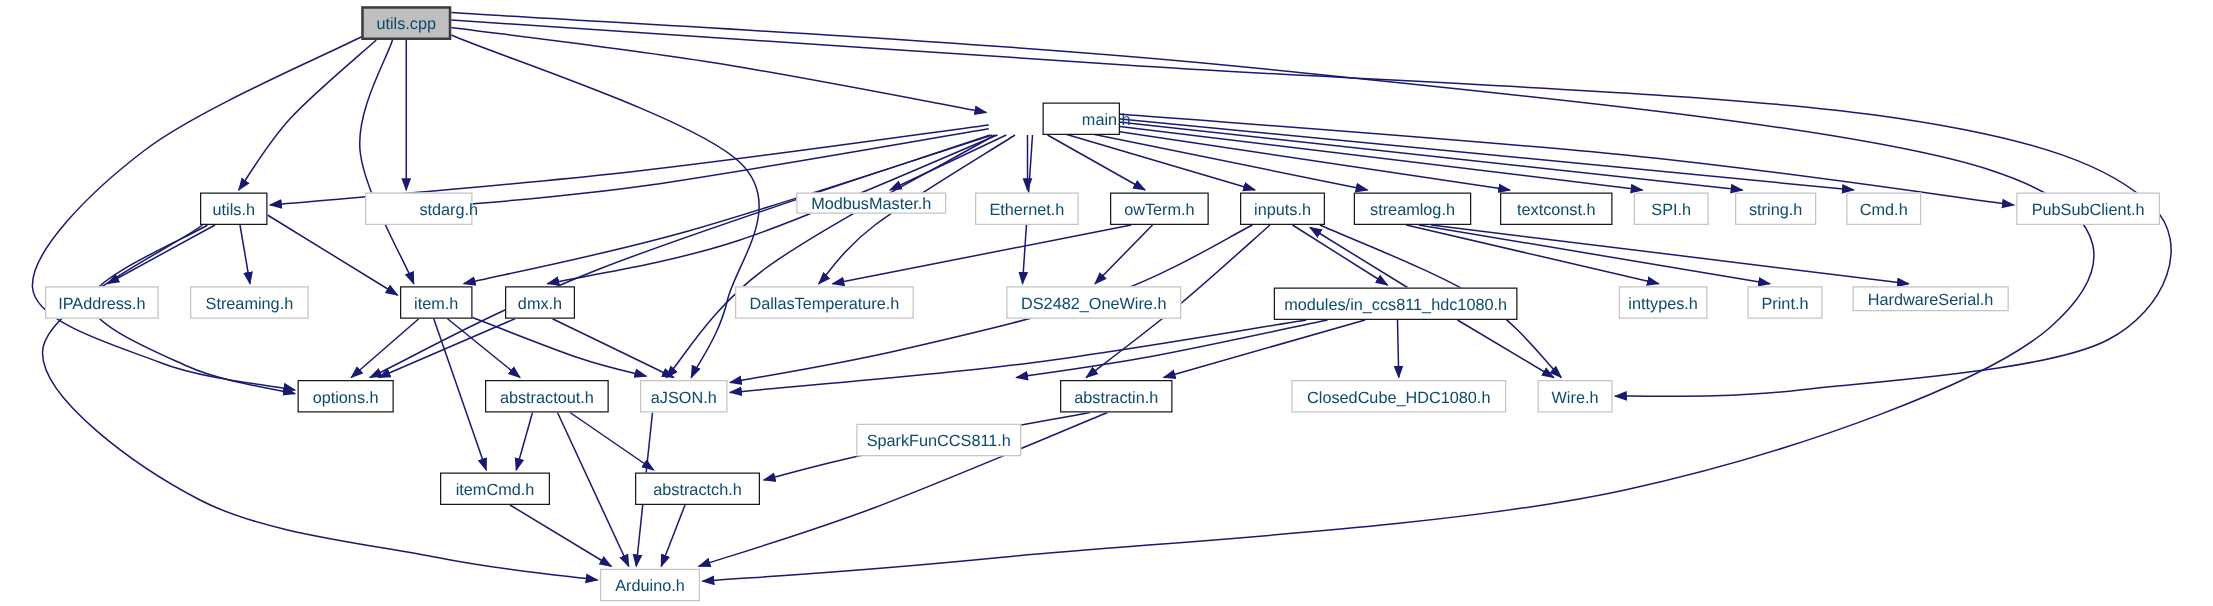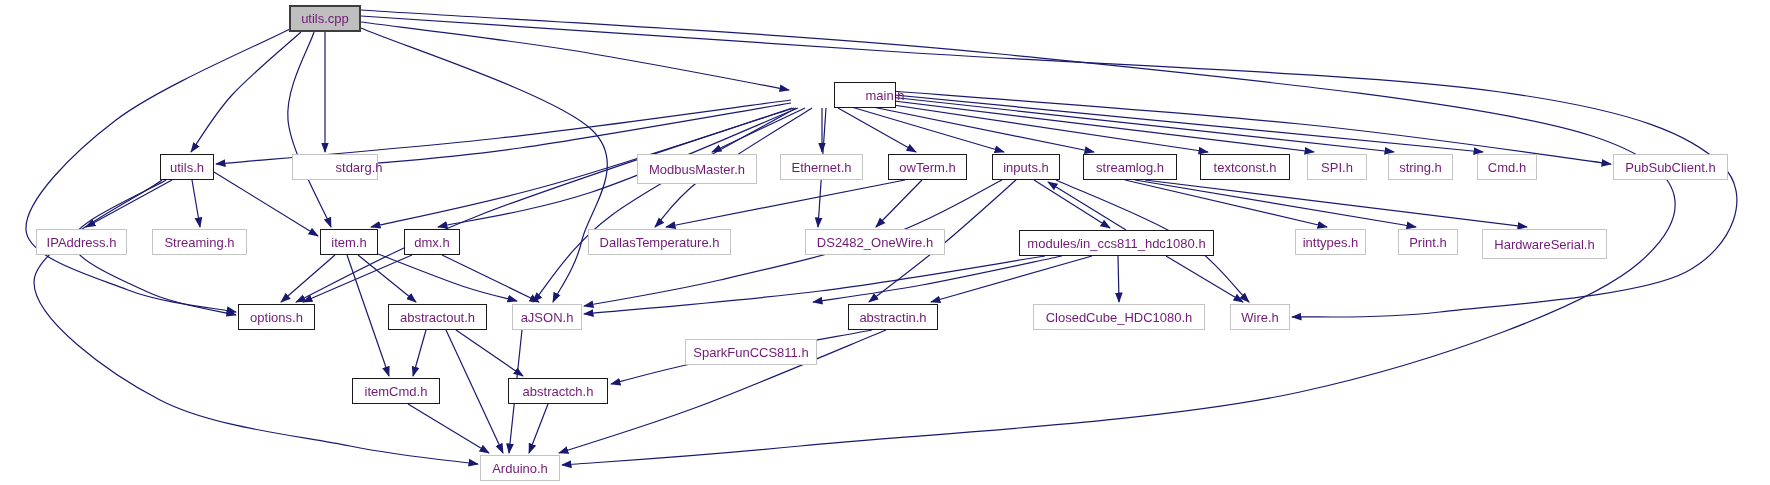--- a/index.html
+++ b/index.html
@@ -1,19 +1,19 @@
 <!DOCTYPE html>
 <html><head>
 <meta charset="utf-8">
 <style>
   html,body{margin:0;padding:0;background:#ffffff;}
   #canvas{position:relative;width:1770px;height:485px;background:#ffffff;overflow:hidden;
           font-family:"Liberation Sans","DejaVu Sans",sans-serif;}
   #edge-layer{position:absolute;left:0;top:0;width:1770px;height:485px;}
-  .gnode{position:absolute;box-sizing:border-box;background:#ffffff;color:#701a75;
+  .gnode{position:absolute;box-sizing:border-box;background:#ffffff;color:#0c4a6e;
          font-size:13px;display:flex;align-items:center;justify-content:center;
          white-space:nowrap;z-index:2;}
   .gnode.linked{border:1px solid #1a1a1a;}
   .gnode.external{border:1px solid #c4c4c4;}
   .gnode.current{background:#bfbfbf;border:2px solid #3d3d3d;}
 </style>
 </head>
 <body>
 
 <div id="canvas">
@@ -92,21 +92,21 @@
       </div>
       <div class="gnode linked" style="left: 834px; top: 82px; width: 62px; height: 26px; padding-left: 40px;">
         <span>main.h</span>
       </div>
       <div class="gnode linked" style="left: 160px; top: 154px; width: 54px; height: 26px; text-align: right;">
         <span>utils.h</span>
       </div>
       <div class="gnode external" style="left: 292px; top: 154px; width: 86px; height: 26px; padding-left: 48px;">
         <span>stdarg.h</span>
       </div>
-      <div class="gnode external" style="left: 637px; top: 154px; width: 120px; height: 30px;">
+      <div class="gnode external" style="left: 637px; top: 154px; width: 120px; height: 17px;">
         <span>ModbusMaster.h</span>
       </div>
       <div class="gnode external" style="left: 780px; top: 154px; width: 83px; height: 26px;">
         <span>Ethernet.h</span>
       </div>
       <div class="gnode linked" style="left: 888px; top: 154px; width: 79px; height: 26px;">
         <span>owTerm.h</span>
       </div>
       <div class="gnode linked" style="left: 992px; top: 154px; width: 68px; height: 26px;">
         <span>inputs.h</span>
@@ -149,21 +149,21 @@
       </div>
       <div class="gnode linked" style="left: 1019px; top: 230px; width: 195px; height: 26px;">
         <span>modules/in_ccs811_hdc1080.h</span>
       </div>
       <div class="gnode external" style="left: 1295px; top: 229px; width: 71px; height: 26px;">
         <span>inttypes.h</span>
       </div>
       <div class="gnode external" style="left: 1398px; top: 229px; width: 60px; height: 26px;">
         <span>Print.h</span>
       </div>
-      <div class="gnode external" style="left: 1482px; top: 229px; width: 125px; height: 30px; text-align: center;">
+      <div class="gnode external" style="left: 1482px; top: 229px; width: 125px; height: 20px; text-align: center;">
         <span>HardwareSerial.h</span>
       </div>
       <div class="gnode linked" style="left: 238px; top: 304px; width: 77px; height: 26px;">
         <span>options.h</span>
       </div>
       <div class="gnode linked" style="left: 388px; top: 304px; width: 99px; height: 26px;">
         <span>abstractout.h</span>
       </div>
       <div class="gnode external" style="left: 512px; top: 304px; width: 70px; height: 26px;">
         <span>aJSON.h</span>

